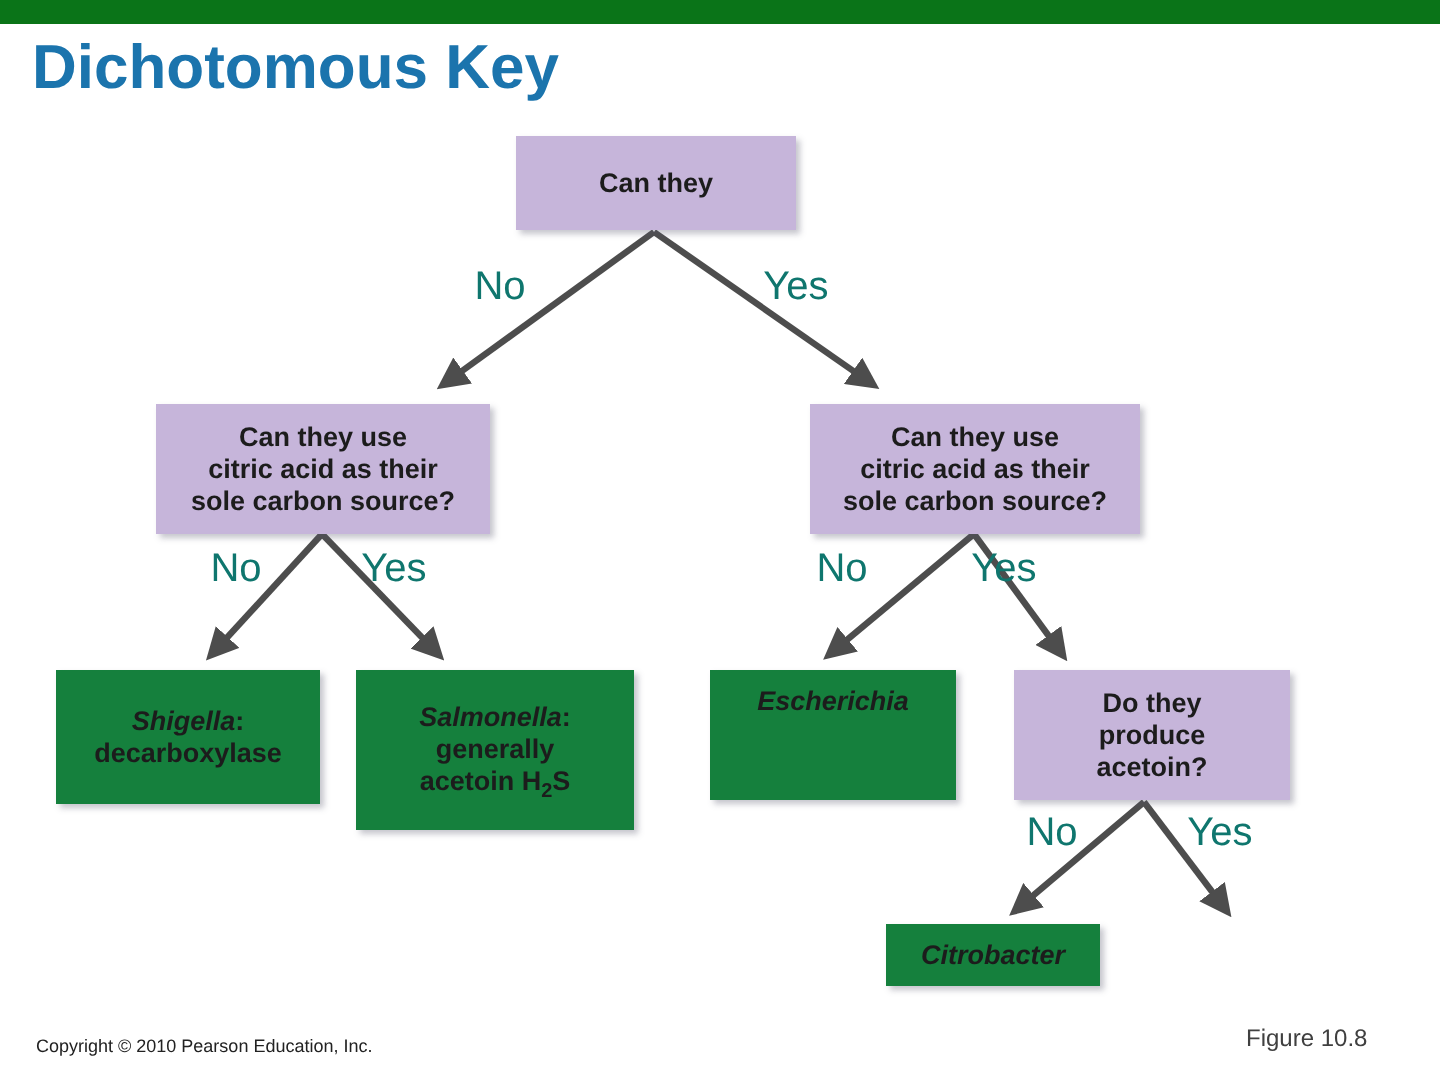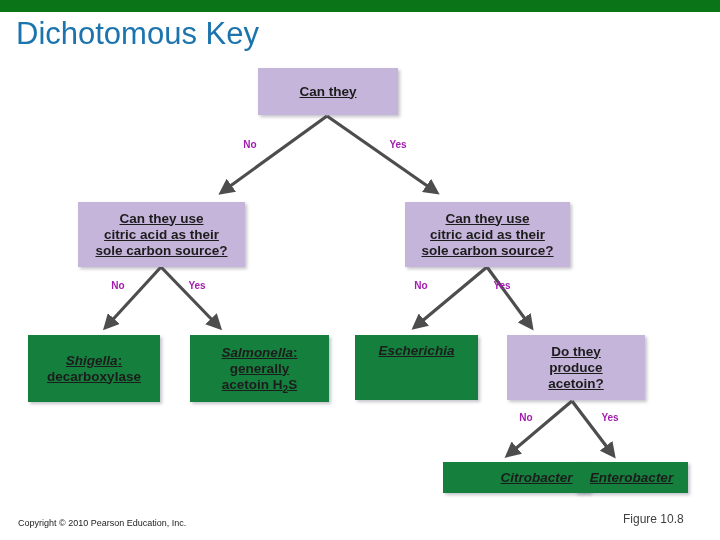--- a/index.html
+++ b/index.html
@@ -3,37 +3,36 @@
 <meta charset="utf-8">
 <style>
   html,body{margin:0;padding:0;background:#fff;}
   .stage{
     position:relative;width:720px;height:540px;background:#ffffff;overflow:hidden;
     font-family:"Liberation Sans","DejaVu Sans",sans-serif;
   }
   .topbar{position:absolute;left:0;top:0;width:720px;height:12px;background:#0A7418;}
   .title{
     position:absolute;left:16px;top:16px;margin:0;
-    font-size:31px;font-weight:normal;color:#1B74AD;letter-spacing:0px;
+    font-size:31px;font-weight:bold;color:#1B74AD;letter-spacing:0px;
   }
   .connectors{position:absolute;left:0;top:0;width:720px;height:540px;pointer-events:none;}
   .node{
     position:absolute;display:flex;flex-direction:column;justify-content:center;align-items:center;
     text-align:center;color:#1C1C1C;font-weight:bold;font-size:13.5px;line-height:16px;
     box-shadow:2px 2px 3px rgba(90,90,110,0.35);
-    text-decoration:underline;
   }
   .node.q{background:#C6B5DA;}
   .node.r{background:#15803d;}
   .node.top-align{justify-content:flex-start;padding-top:8px;box-sizing:border-box;}
   .node i{font-style:italic;}
   .node sub{font-size:10px;line-height:0;}
   .branch-label{
     position:absolute;transform:translate(-50%,-50%);
-    font-size:10px;font-weight:bold;color:#a21caf;
+    font-size:20px;font-weight:normal;color:#0f766e;
   }
   .copyright{
     position:absolute;left:18px;top:518px;font-size:9px;font-weight:normal;color:#222;
   }
   .figure-label{
     position:absolute;left:623px;top:512px;font-size:12px;color:#404040;
   }
 </style>
 </head>
 <body>
@@ -82,40 +81,37 @@
 
   <div class="branch-label" style="left:118px;top:285px;">No</div>
   <div class="branch-label" style="left:197px;top:285px;">Yes</div>
   <div class="branch-label" style="left:421px;top:285px;">No</div>
   <div class="branch-label" style="left:502px;top:285px;">Yes</div>
 
   <div class="node r" style="left:28px;top:335px;width:132px;height:67px;">
     <span><i>Shigella</i><span>:</span></span>
     <span>decarboxylase</span>
   </div>
-  <div class="node r" style="left:178px;top:335px;width:139px;height:67px;margin-left:12px;">
+  <div class="node r" style="left:178px;top:335px;width:139px;height:80px;">
     <span><i>Salmonella</i><span>:</span></span>
     <span>generally</span>
     <span><span>acetoin H</span><sub>2</sub><span>S</span></span>
   </div>
   <div class="node q" style="left:507px;top:335px;width:138px;height:65px;">
     <span>Do they</span>
     <span>produce</span>
     <span>acetoin?</span>
   </div>
   <div class="node r top-align" style="left:355px;top:335px;width:123px;height:65px;">
     <span><i>Escherichia</i></span>
   </div>
 
   <div class="branch-label" style="left:526px;top:417px;">No</div>
   <div class="branch-label" style="left:610px;top:417px;">Yes</div>
 
-  <div class="node r" style="left:443px;top:462px;width:107px;height:31px;padding-left:40px;">
+  <div class="node r" style="left:443px;top:462px;width:107px;height:31px;">
     <span><i>Citrobacter</i></span>
-  </div>
-  <div class="node r" style="left:575px;top:462px;width:113px;height:31px;">
-    <span><i>Enterobacter</i></span>
   </div>
 
   <div class="copyright">Copyright © 2010 Pearson Education, Inc.</div>
   <div class="figure-label">Figure 10.8</div>
 
 </div>
 
 </body></html>

